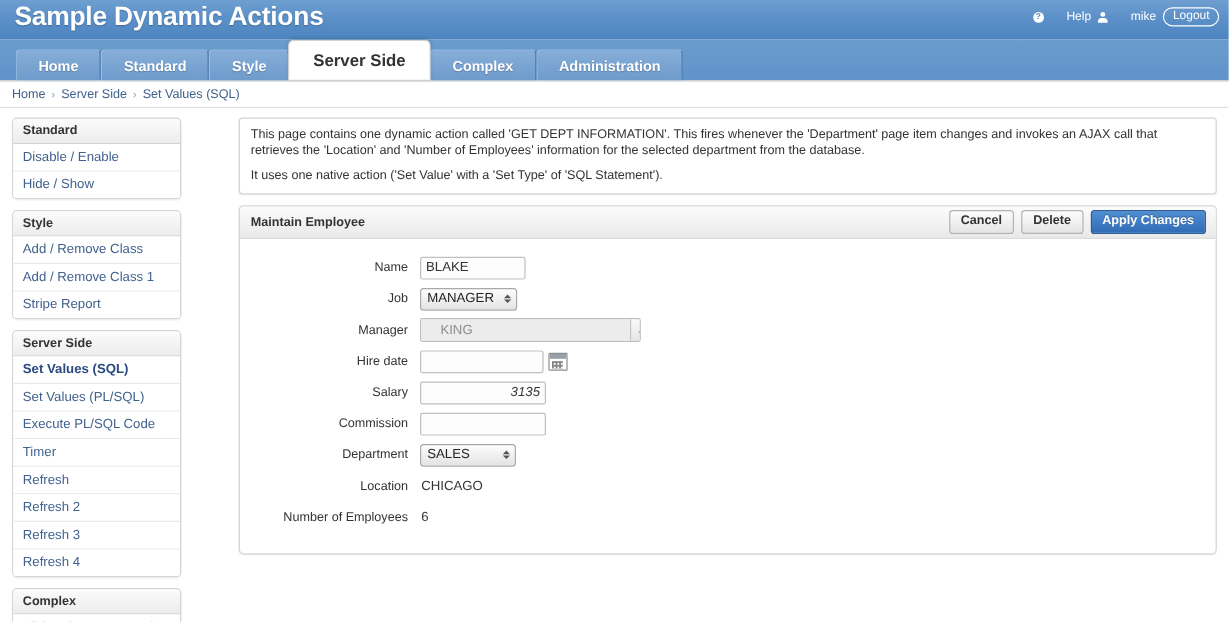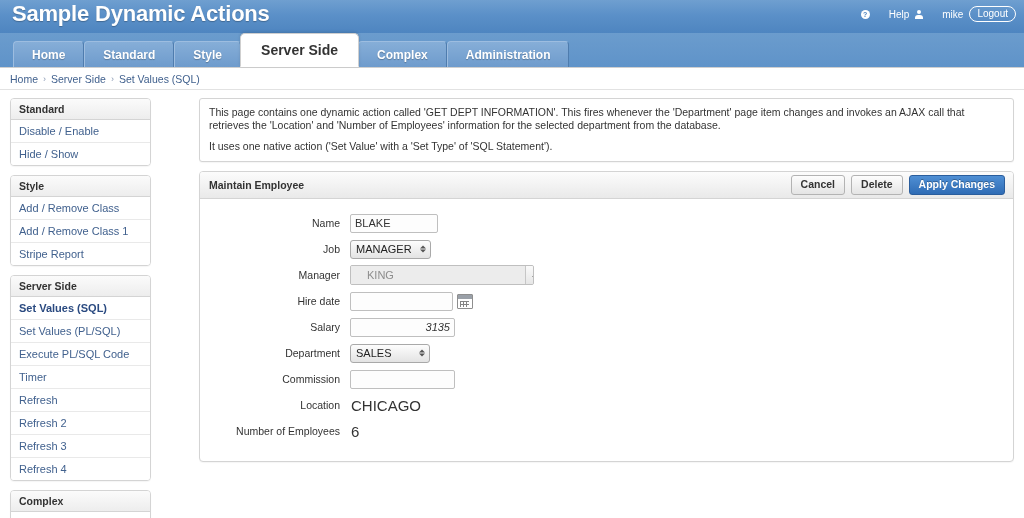--- a/index.html
+++ b/index.html
@@ -383,21 +383,21 @@
     position: absolute; left: 2px; top: 6px;
     width: 9px; height: 6px;
     background:
       repeating-linear-gradient(to right, #666 0 1.5px, transparent 1.5px 3px),
       repeating-linear-gradient(to bottom, #666 0 1.5px, transparent 1.5px 3px);
     background-size: 3px 3px;
     opacity: 0.8;
   }
 
   .fvalue {
-    font-size: 15px;
+    font-size: 11px;
     color: #333333;
     padding-left: 1px;
   }
 </style>
 </head>
 <body>
 
 <div class="banner">
   <div class="app-title">Sample Dynamic Actions</div>
   <div class="user-bar">
@@ -516,36 +516,36 @@
           <input class="finput w-date" type="text" value="" style="">
           <span class="cal-btn"></span>
         </div>
 
         <div class="frow">
           <div class="flabel">Salary</div>
           <input class="finput w-mid" type="text" style="text-align: right;" value="3135">
         </div>
 
         <div class="frow">
+          <div class="flabel">Commission</div>
+          <input class="finput w-mid" type="text" value="" style="">
+        </div>
+
+        <div class="frow">
           <div class="flabel">Department</div>
           <div class="fselect" style="width:80px;">
             <span>SALES</span>
             <span class="arrows">
                 <i class="up"></i>
                 <i class="down"></i>
               </span>
           </div>
         </div>
 
         <div class="frow">
-          <div class="flabel">Commission</div>
-          <input class="finput w-mid" type="text" value="" style="">
-        </div>
-
-        <div class="frow">
           <div class="flabel">Location</div>
           <div class="fvalue">CHICAGO</div>
         </div>
 
         <div class="frow">
           <div class="flabel">Number of Employees</div>
           <div class="fvalue">6</div>
         </div>
 
       </div>

